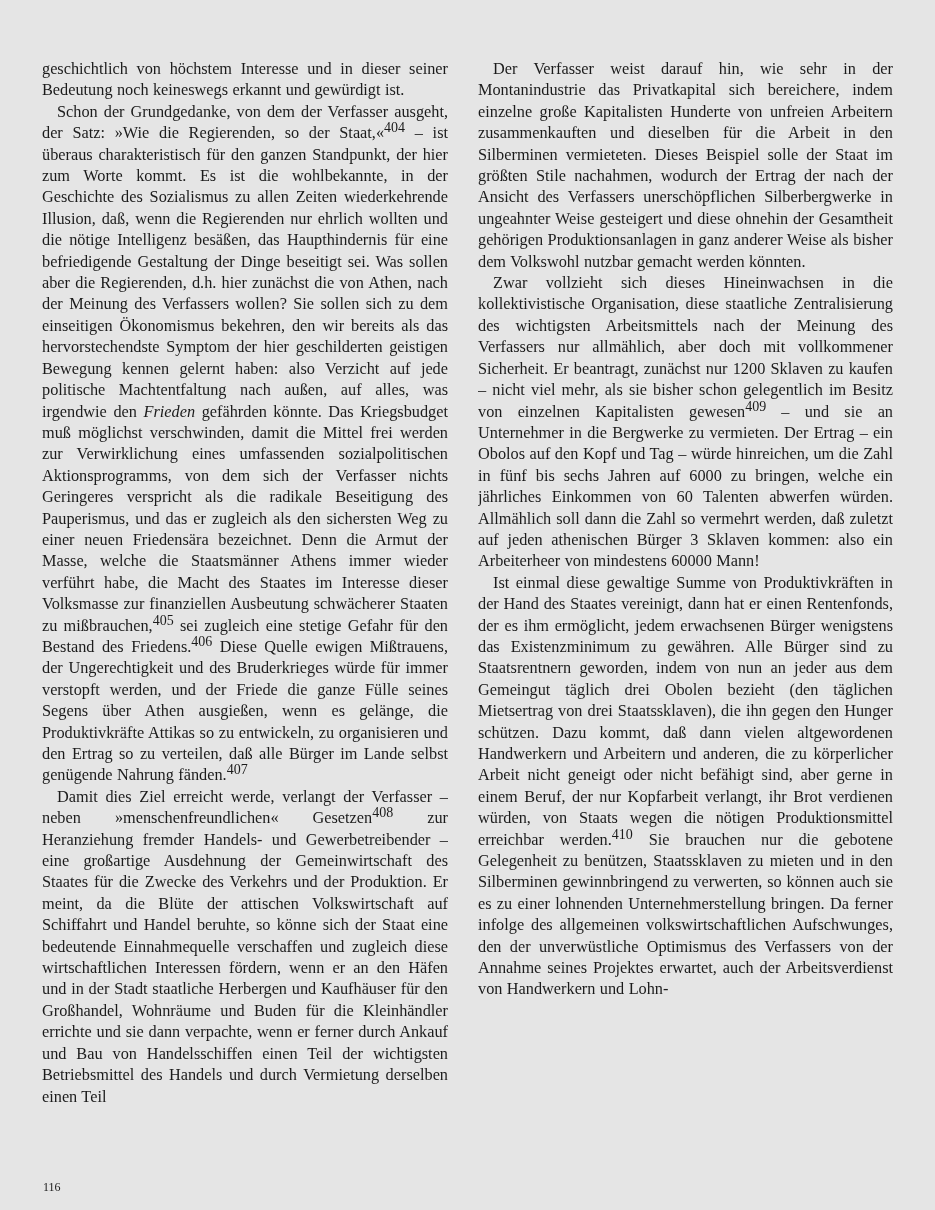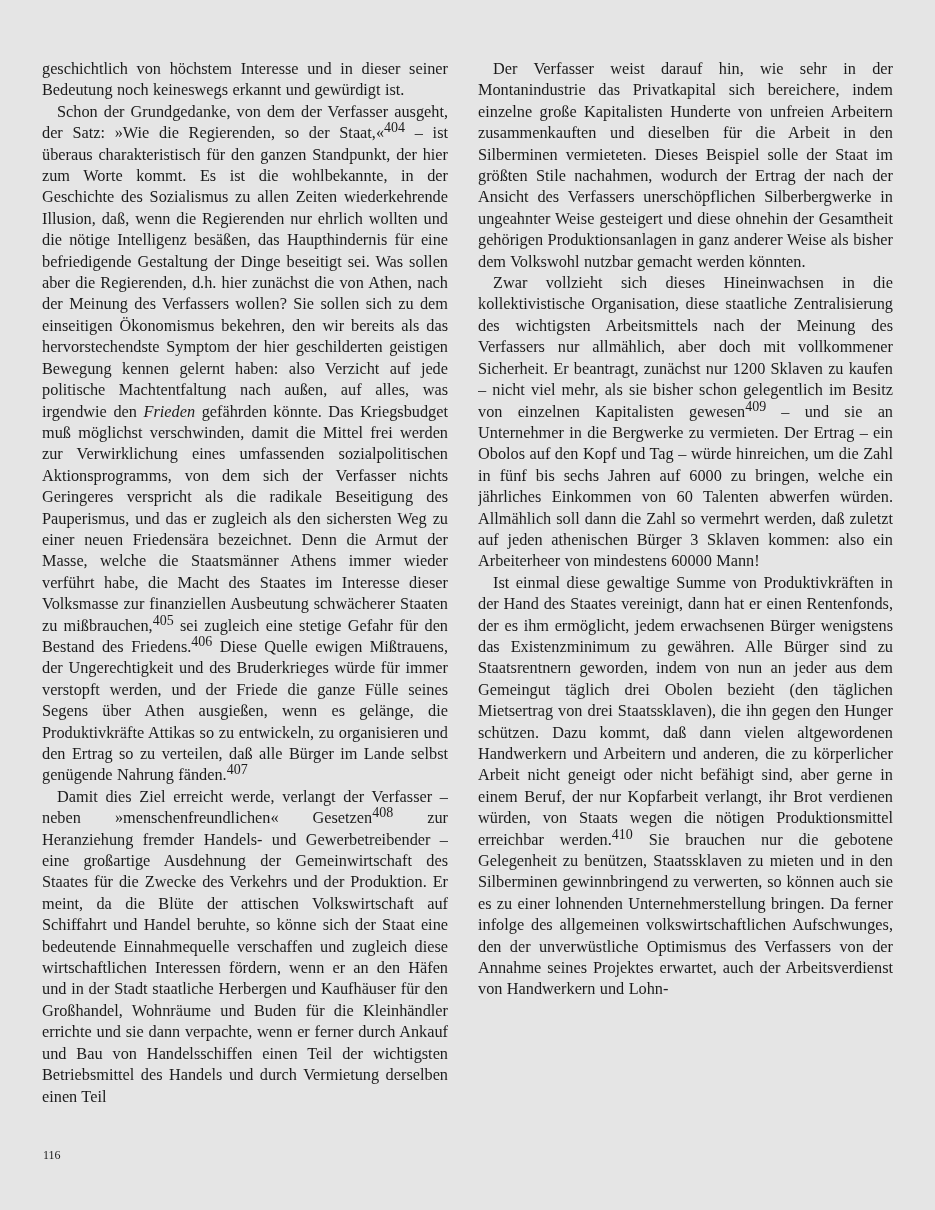--- a/index.html
+++ b/index.html
@@ -50,21 +50,21 @@
     line-height: 0;
     vertical-align: super;
     letter-spacing: 0;
   }
   .col em {
     font-style: italic;
   }
   .page-number {
     position: absolute;
     left: 43px;
-    top: 1148px;
+    top: 1180px;
     font-size: 12px;
     line-height: 14px;
     color: #1b1b1b;
   }
 </style>
 </head>
 <body>
 
 <div class="page">
   <div class="columns">

